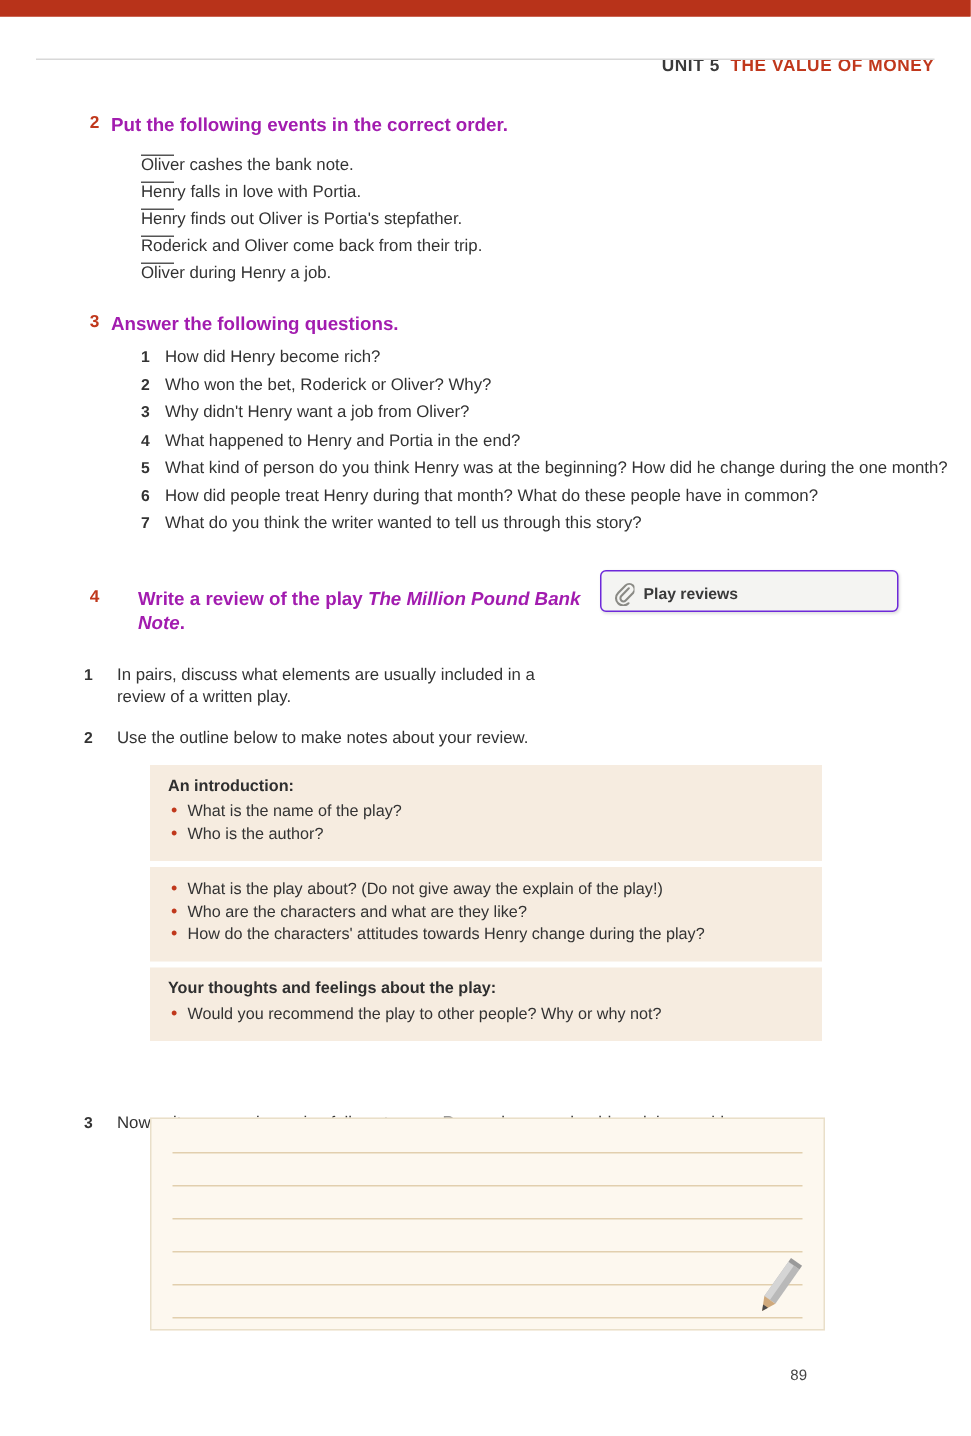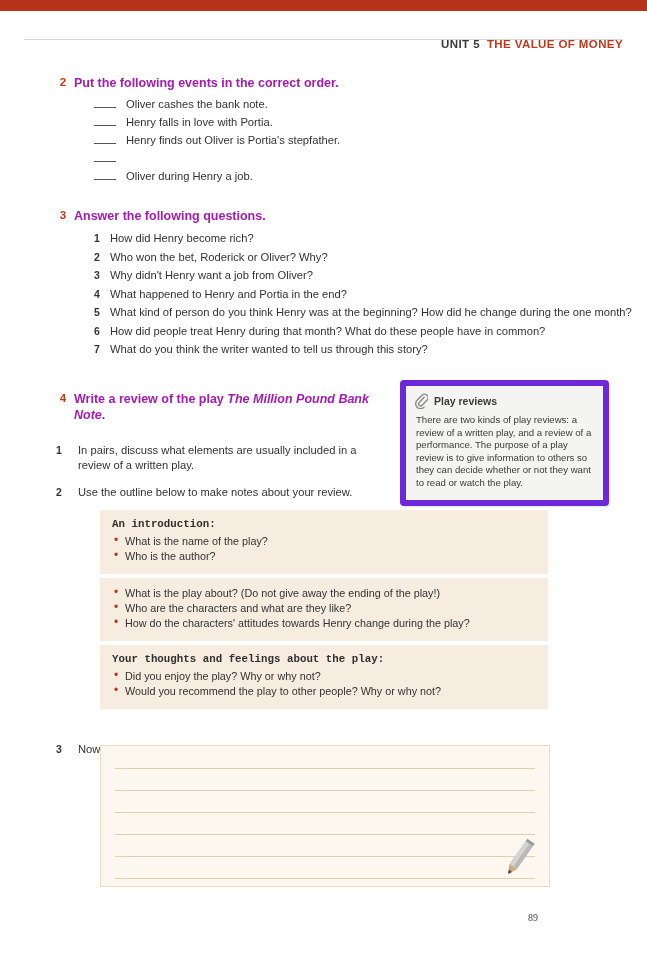--- a/index.html
+++ b/index.html
@@ -100,20 +100,21 @@
     left: 56px;
     top: 22px;
     width: 520px;
   }
   .blank-item {
     display: flex;
     align-items: baseline;
     height: 18px;
     font-size: 11.2px;
     color: #333;
+    flex-direction: column;
   }
   .blank-line {
     display: inline-block;
     width: 22px;
     border-bottom: 1px solid #555;
     height: 9px;
     margin-right: 10px;
   }
 
   .q-list {
@@ -160,21 +161,21 @@
     font-size: 10.5px;
   }
 
   
   .infobox {
     position: absolute;
     left: 400px;
     top: 380px;
     width: 197px;
     background: #f4f4f2;
-    border: 6px solid #6d28d9;
+    border: 1px solid #6d28d9;
     border-radius: 4px;
     box-shadow: 1px 1px 2px rgba(0,0,0,0.12);
   }
   .infobox-head {
     display: flex;
     align-items: center;
     padding: 7px 8px 3px 8px;
   }
   .clip-icon {
     width: 14px;
@@ -203,21 +204,20 @@
   .obox {
     background: #f6ece0;
     padding: 8px 12px 10px 12px;
     margin-bottom: 4px;
   }
   .obox-title {
     font-size: 10.8px;
     font-weight: bold;
     color: #2f2f2f;
     margin-bottom: 4px;
-    font-family: Liberation Mono, monospace;
   }
   .obox ul {
     margin: 0;
     padding: 0;
     list-style: none;
   }
   .obox li {
     font-size: 10.8px;
     line-height: 15px;
     color: #333;
@@ -257,21 +257,20 @@
     width: 46px;
     height: 46px;
   }
 
   .page-num {
     position: absolute;
     right: 26px;
     top: 912px;
     font-size: 10px;
     color: #444;
-    font-family: Liberation Serif, serif;
   }
 </style>
 </head>
 <body>
 
 <div class="page">
 
   <div class="top-band">
     <div class="top-band-inner"></div>
   </div>
@@ -294,20 +293,21 @@
       <div class="blank-item">
         <span class="blank-line"></span>
         <span>Henry falls in love with Portia.</span>
       </div>
       <div class="blank-item">
         <span class="blank-line"></span>
         <span>Henry finds out Oliver is Portia's stepfather.</span>
       </div>
       <div class="blank-item">
         <span class="blank-line"></span>
+        <span>Roderick and Oliver come back from their trip.</span>
       </div>
       <div class="blank-item">
         <span class="blank-line"></span>
         <span>Oliver during Henry a job.</span>
       </div>
     </div>
   </div>
 
   <div class="ex" style="left:56px; top:209px; width:545px;">
     <div class="ex-num">3</div>
@@ -339,21 +339,21 @@
       </div>
       <div class="q-item">
         <span class="q-num">7</span>
         <span class="q-text">What do you think the writer wanted to tell us through this story?</span>
       </div>
     </div>
   </div>
 
   <div class="ex" style="left:56px; top:392px; width:340px;">
     <div class="ex-num">4</div>
-    <div class="ex-head" style="width:300px;">
+    <div class="ex-head" style="width:300px;margin-left:18px;">
       <span>Write a review of the play </span><span class="ital">The Million Pound Bank Note</span><span>.</span>
     </div>
   </div>
 
   <div class="sub-list" style="top:443px;">
     <div class="sub-item">
       <span class="sub-num">1</span>
       <span>In pairs, discuss what elements are usually included in a review of a written play.</span>
     </div>
     <div class="sub-item">
@@ -362,42 +362,40 @@
     </div>
   </div>
 
   <div class="infobox">
     <div class="infobox-head">
       <svg class="clip-icon" viewBox="0 0 14 16">
         <path d="M10.2 4.2 L5.2 9.4 c-0.8 0.8 -0.8 2.1 0 2.9 c0.8 0.8 2.1 0.8 2.9 0 L13 7.3 c1.3 -1.4 1.3 -3.6 0 -5 c-1.4 -1.3 -3.6 -1.3 -5 0 L3.1 7.3 c-1.9 1.9 -1.9 5 0 6.9 c1.9 1.9 5 1.9 6.9 0" fill="none" stroke="#8a8a85" stroke-width="1.4" stroke-linecap="round"></path>
       </svg>
       <span class="infobox-title">Play reviews</span>
     </div>
-    <div class="infobox-body">There are two kinds of play reviews: a review of a written play, and a review of a performance. The purpose of a play review is to give information to others so they can decide whether or not they want to read or watch the play.</div>
   </div>
 
   <div class="outline" style="top:510px;">
     <div class="obox">
       <div class="obox-title">An introduction:</div>
       <ul>
         <li>What is the name of the play?</li>
         <li>Who is the author?</li>
       </ul>
     </div>
     <div class="obox">
       <ul>
-        <li>What is the play about? (Do not give away the ending of the play!)</li>
+        <li>What is the play about? (Do not give away the explain of the play!)</li>
         <li>Who are the characters and what are they like?</li>
         <li>How do the characters' attitudes towards Henry change during the play?</li>
       </ul>
     </div>
     <div class="obox">
       <div class="obox-title">Your thoughts and feelings about the play:</div>
       <ul>
-        <li>Did you enjoy the play? Why or why not?</li>
         <li>Would you recommend the play to other people? Why or why not?</li>
       </ul>
     </div>
   </div>
 
   <div class="sub-list" style="top:742px; width:520px;">
     <div class="sub-item">
       <span class="sub-num">3</span>
       <span>Now write your review using full sentences. Remember you should explain your ideas.</span>
     </div>

